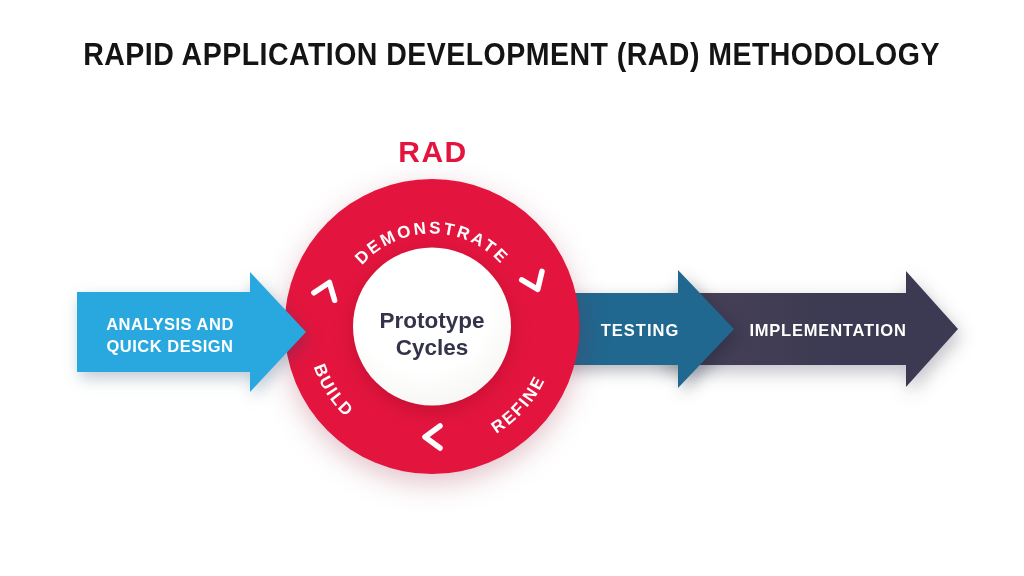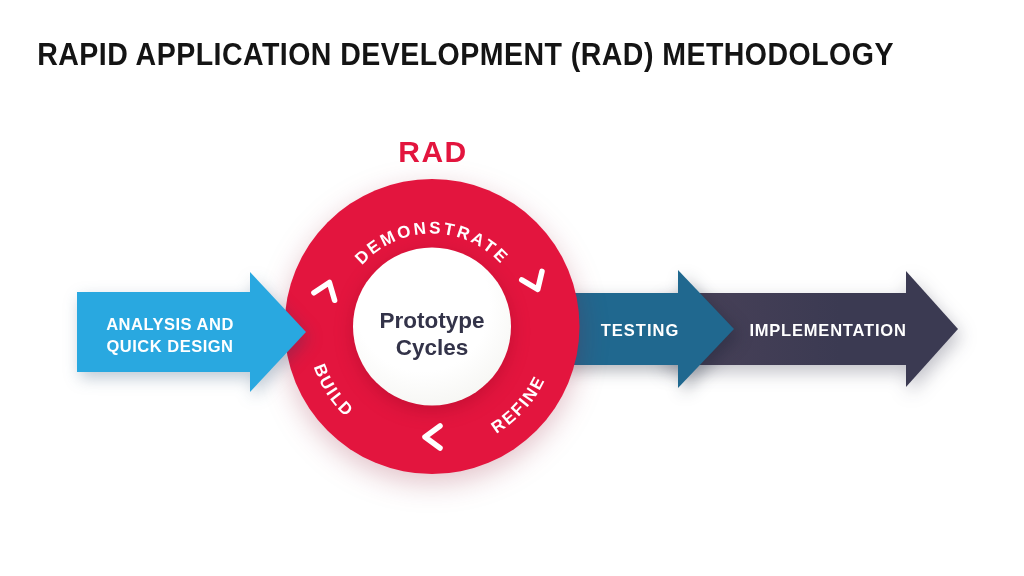--- a/index.html
+++ b/index.html
@@ -2,21 +2,21 @@
 <html><head>
 <meta charset="utf-8">
 <style>
   html,body{margin:0;padding:0;}
   body{
     width:1024px;height:576px;position:relative;overflow:hidden;
     background:#ffffff;
     font-family:"Liberation Sans",sans-serif;
   }
   .title-wrap{
-    position:absolute;top:39px;left:0;width:816px;text-align:center;
+    position:absolute;top:39px;left:0;width:1024px;text-align:center;
   }
   .title-wrap span{
     display:inline-block;white-space:nowrap;
     font-weight:700;font-size:31px;line-height:31px;letter-spacing:.5px;
     color:#141414;
     transform:scaleX(.92);transform-origin:50% 50%;
   }
   svg.diagram{position:absolute;left:0;top:0;}
   text{font-family:"Liberation Sans",sans-serif;}
   .arrow-label{fill:#ffffff;font-weight:700;font-size:16.5px;}

